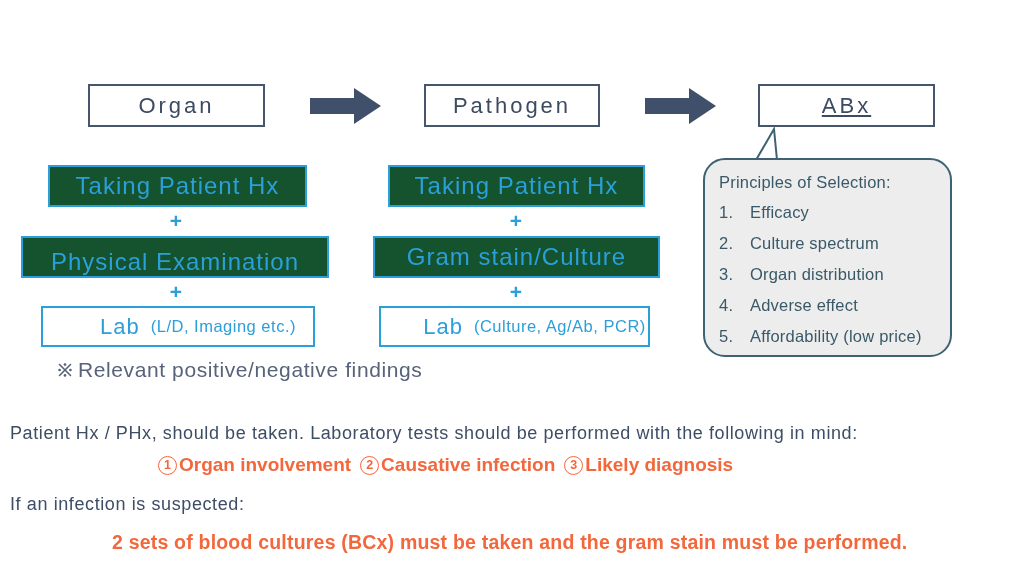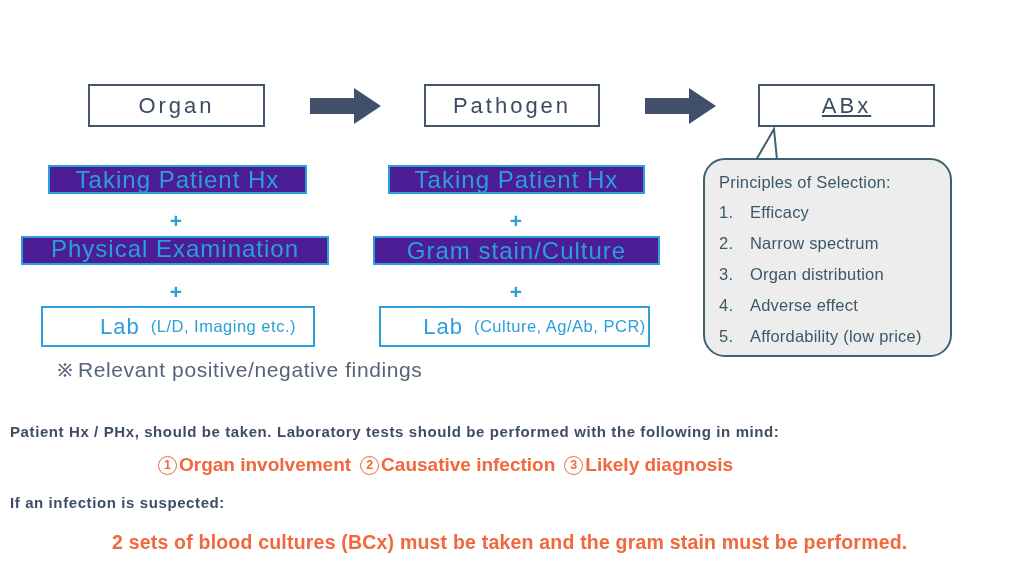--- a/index.html
+++ b/index.html
@@ -24,21 +24,21 @@
   }
   #flow-box-organ    { left:88px;  top:84px; width:177px; }
   #flow-box-pathogen { left:424px; top:84px; width:176px; }
   #flow-box-abx      { left:758px; top:84px; width:177px;text-decoration:underline; }
   .flow-arrow { position:absolute; top:87px; width:72px; height:38px; }
   #flow-arrow-1 { left:310px; }
   #flow-arrow-2 { left:645px; }
 
   
   .proc-box {
-    position:absolute; height:29px; border:2px solid #2B9FD9; background:#4c1d95;
+    position:absolute; height:42px; border:2px solid #2B9FD9; background:#14532d;
     display:flex; align-items:center; justify-content:center;
     color:#2B9FD9; font-size:24px; letter-spacing:1px; white-space:nowrap;
   }
   .proc-box.lab { background:#ffffff; height:41px;padding-left:40px; }
   #organ-box-hx    { left:48px;  top:165px; width:259px; }
   #organ-box-exam  { left:21px;  top:236px; width:308px;align-items:flex-end; }
   #organ-box-lab   { left:41px;  top:306px; width:274px; }
   #path-box-hx     { left:388px; top:165px; width:257px; }
   #path-box-gram   { left:373px; top:236px; width:287px; }
   #path-box-lab    { left:379px; top:306px; width:271px; }
@@ -66,23 +66,22 @@
     border:2px solid #3E6272; border-radius:22px; background:#EDEDED;
     padding:13px 12px 8px 14px; color:#3A5968;
   }
   #bubble-tail { left:750px; top:127px; width:34px; height:35px; }
   .bubble-title { font-size:16.5px; margin-bottom:5px; letter-spacing:0.2px; }
   .bubble-item { display:flex; font-size:16.5px; line-height:31px; letter-spacing:0.2px; }
   .bubble-num  { width:31px; flex:0 0 31px; }
 
   
   .body-line {
-    position:absolute; color:#3E4D66; font-size:15px; letter-spacing:0.6px;
+    position:absolute; color:#3E4D66; font-size:18px; letter-spacing:0.6px;
     white-space:nowrap;
-    font-weight:bold;
   }
   #body-line-1 { left:10px; top:423px; }
   #body-line-2 { left:10px; top:494px; }
   .hl { position:absolute; color:#F2673C; font-weight:bold; white-space:nowrap; }
   #highlight-row {
     left:158px; top:454px; font-size:19px; display:flex; align-items:center; gap:9px;
   }
   .hl-item { display:flex; align-items:center; gap:2px; }
   .circled-num {
     display:inline-flex; width:19px; height:19px; flex:0 0 19px;
@@ -160,21 +159,21 @@
     <polygon points="24,2 27,33 6,33" fill="#ffffff" stroke="#3E6272" stroke-width="2"></polygon>
   </svg>
   <div id="principles-bubble" class="abs">
     <div class="bubble-title">Principles of Selection:</div>
     <div class="bubble-item">
       <span class="bubble-num">1.</span>
       <span>Efficacy</span>
     </div>
     <div class="bubble-item">
       <span class="bubble-num">2.</span>
-      <span>Narrow spectrum</span>
+      <span>Culture spectrum</span>
     </div>
     <div class="bubble-item">
       <span class="bubble-num">3.</span>
       <span>Organ distribution</span>
     </div>
     <div class="bubble-item">
       <span class="bubble-num">4.</span>
       <span>Adverse effect</span>
     </div>
     <div class="bubble-item">

